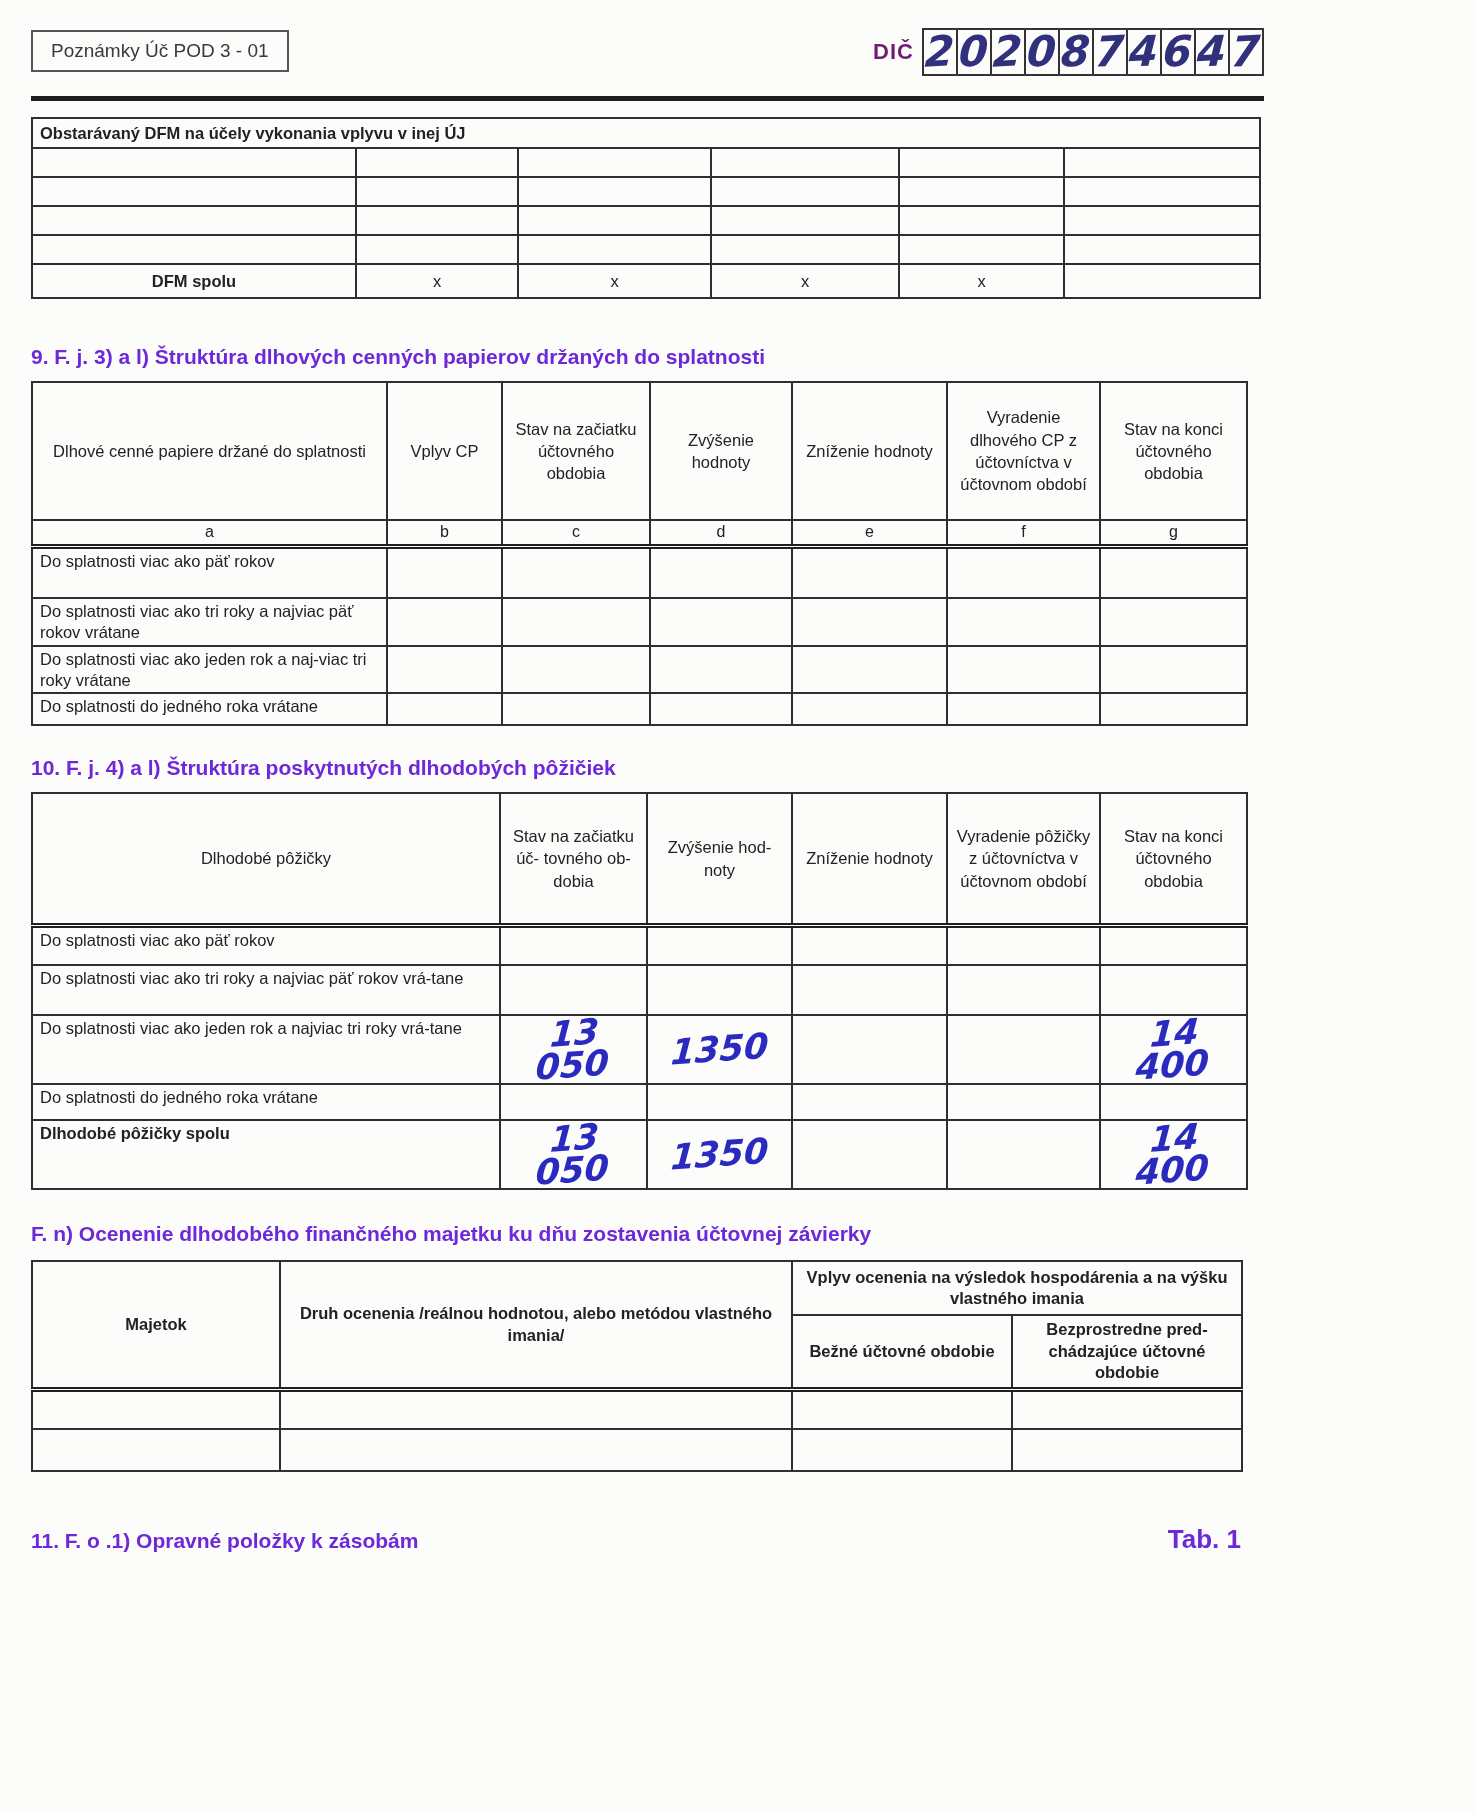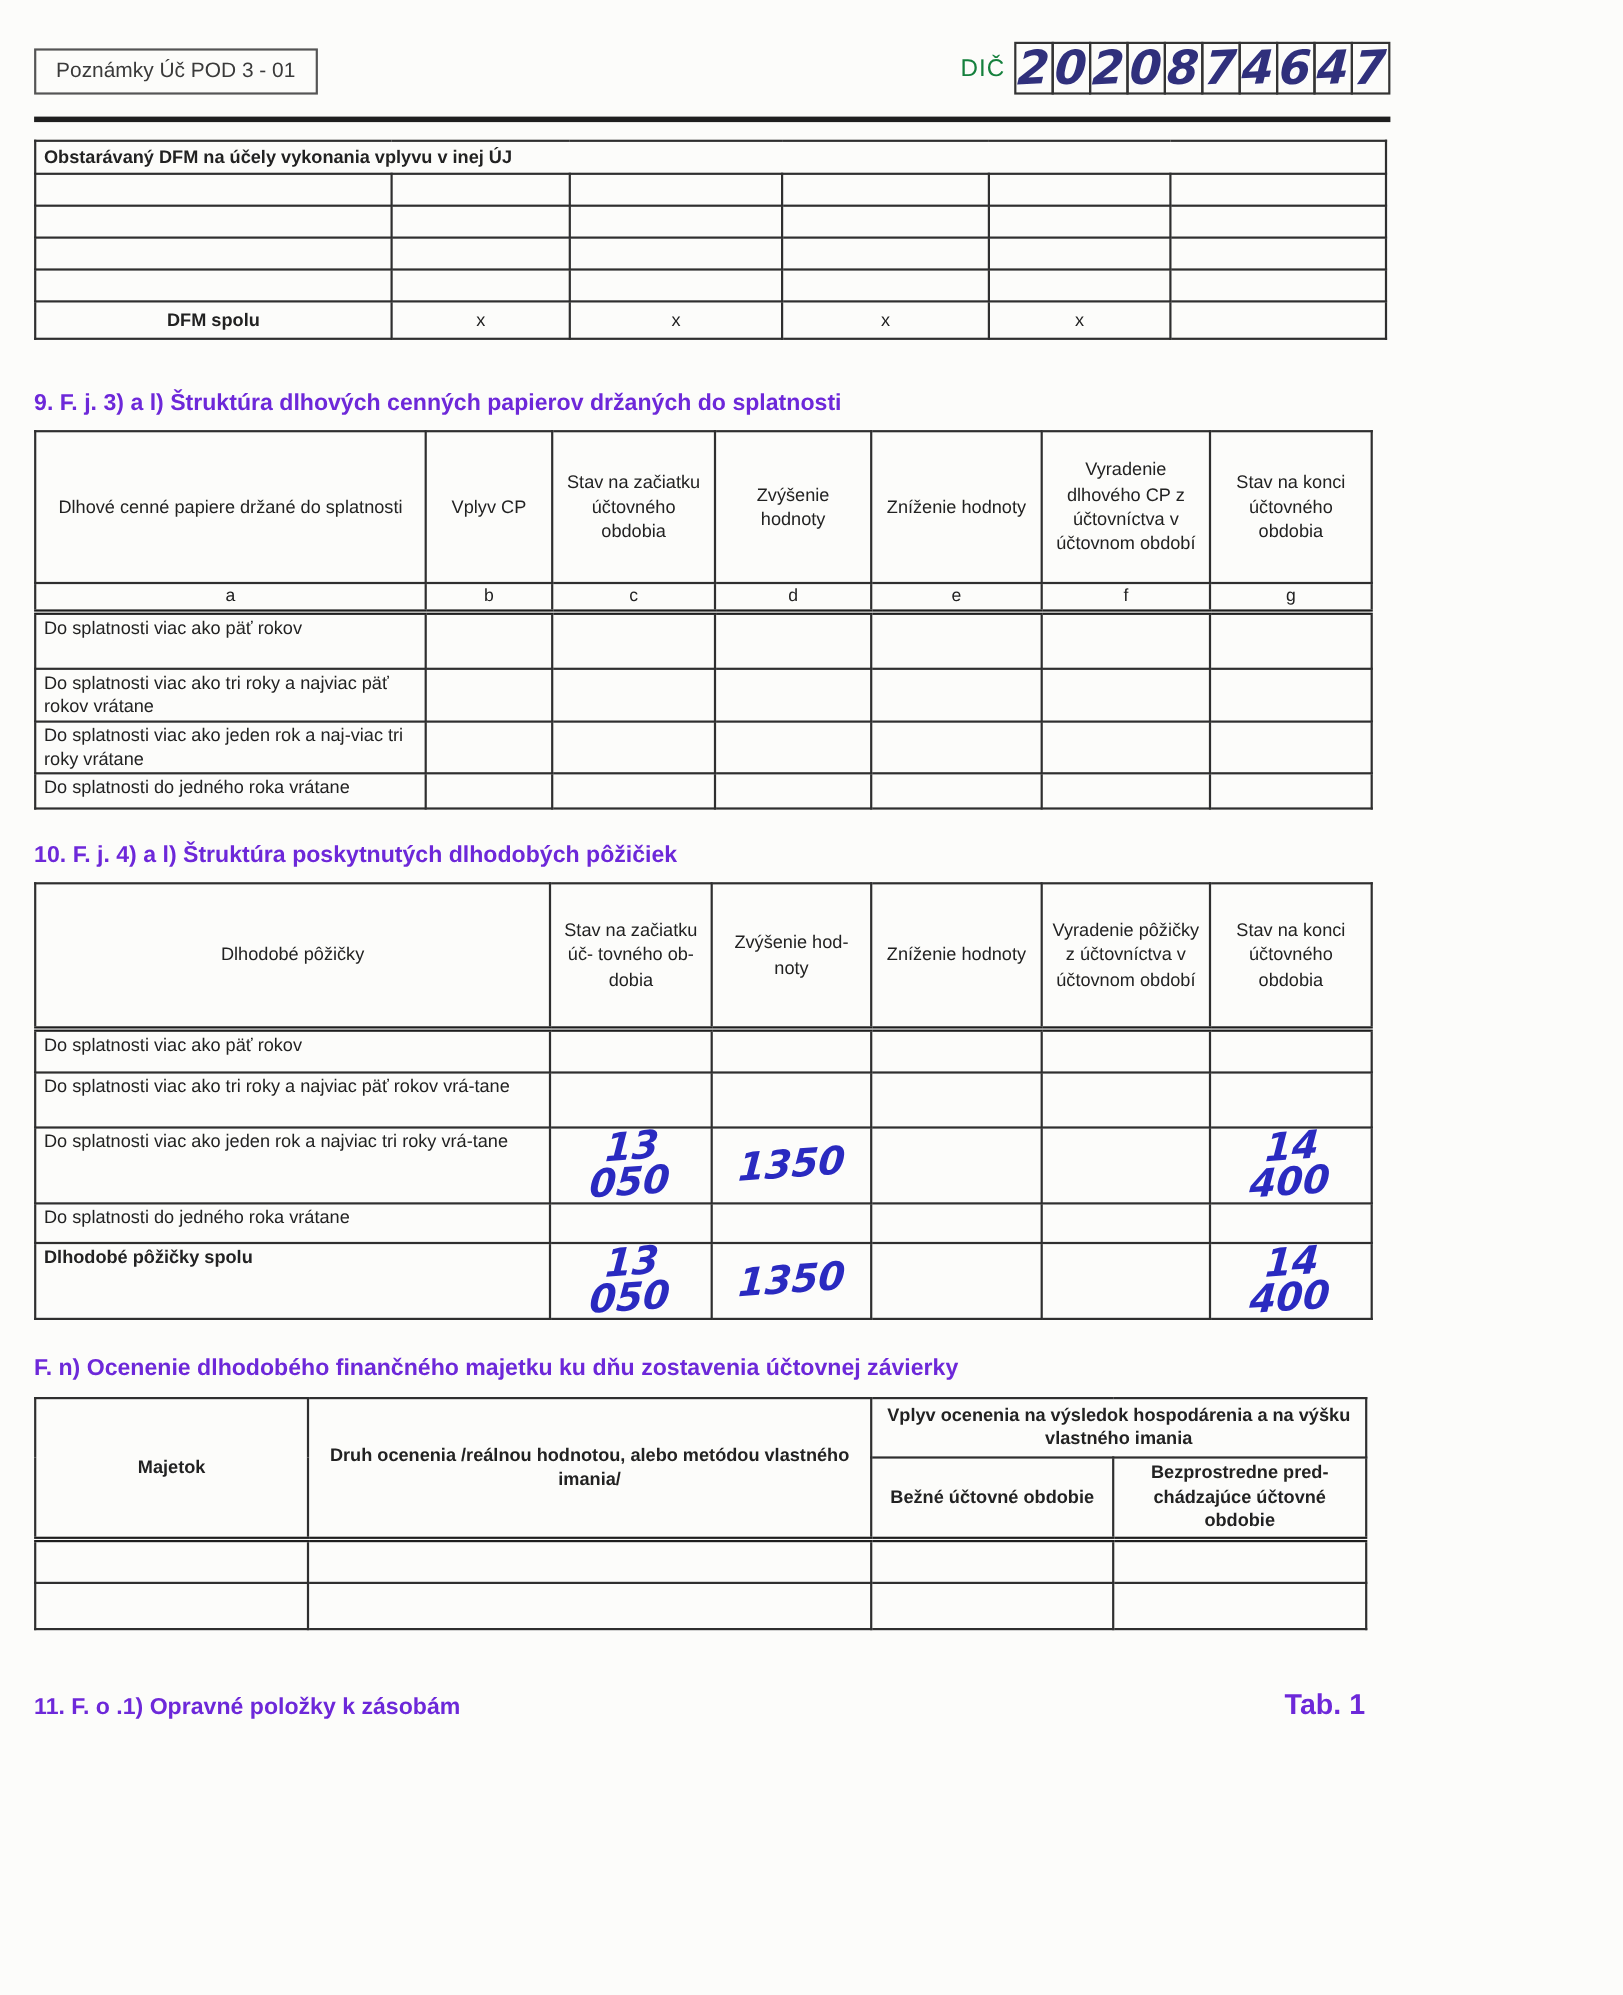--- a/index.html
+++ b/index.html
@@ -1,23 +1,23 @@
 <!DOCTYPE html>
 <html><head>
 <meta charset="utf-8">
 <style>
   *{box-sizing:border-box;}
   body{margin:0;background:#d9d9d9;}
   .page{position:relative;width:1475px;height:1814px;background:#fcfcfa;font-family:"Liberation Sans",sans-serif;color:#222;overflow:hidden;}
   .content{position:absolute;left:31px;top:0;width:1233px;}
 
-  .top-row{display:flex;align-items:flex-end;padding-top:36px;}
+  .top-row{display:flex;align-items:center;padding-top:26px;}
   .title-box{border:2px solid #555;padding:8px 18px;font-size:19px;color:#3a3a3a;}
   .dic-area{margin-left:auto;display:flex;align-items:center;gap:10px;margin-top:2px;}
-  .dic-label{font-size:22px;color:#15803d;letter-spacing:1px;}
+  .dic-label{font-size:22px;color:#701a75;letter-spacing:1px;font-weight:bold;}
   .dic-boxes{display:flex;}
   .dic-cell{width:36px;height:48px;border:2px solid #333;margin-left:-2px;display:flex;align-items:center;justify-content:center;overflow:visible;}
   .dic-digit{font-family:"DejaVu Sans",sans-serif;font-style:italic;font-weight:bold;font-size:42px;color:#30307c;transform:rotate(-3deg) skewX(-6deg);line-height:1;display:inline-block;}
 
   .rule{height:5px;background:#1f1f1f;margin-top:20px;}
 
   .heading{font-size:21px;font-weight:bold;color:#6d28d9;}
   .h9{margin:46px 0 12px;}
   .h10{margin:30px 0 12px;}
   .hfn{margin:32px 0 14px;}

